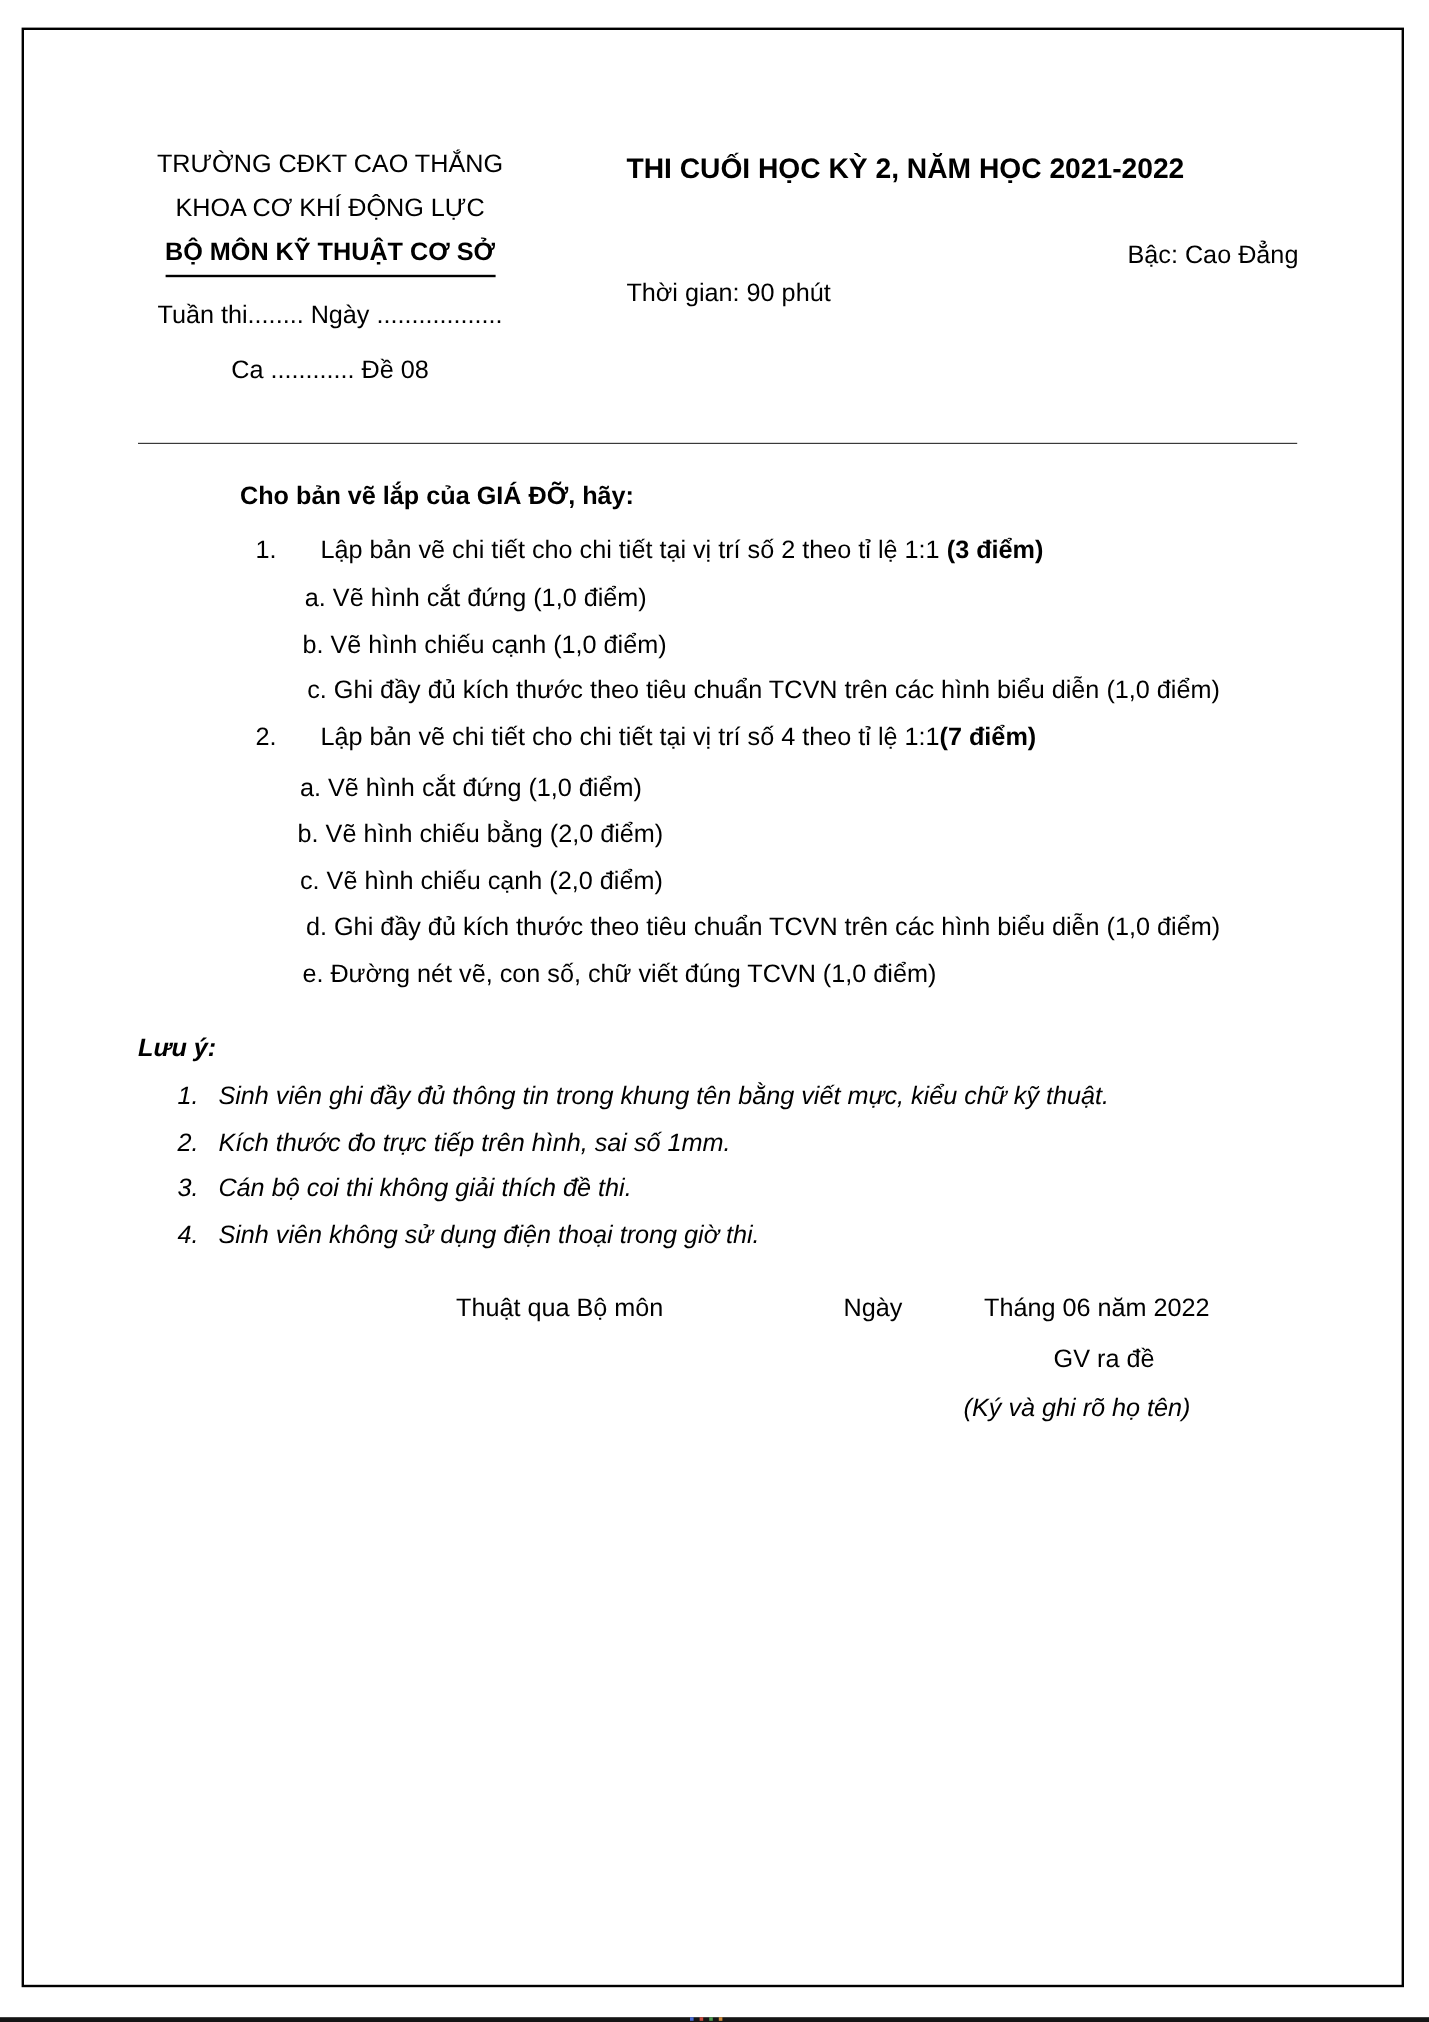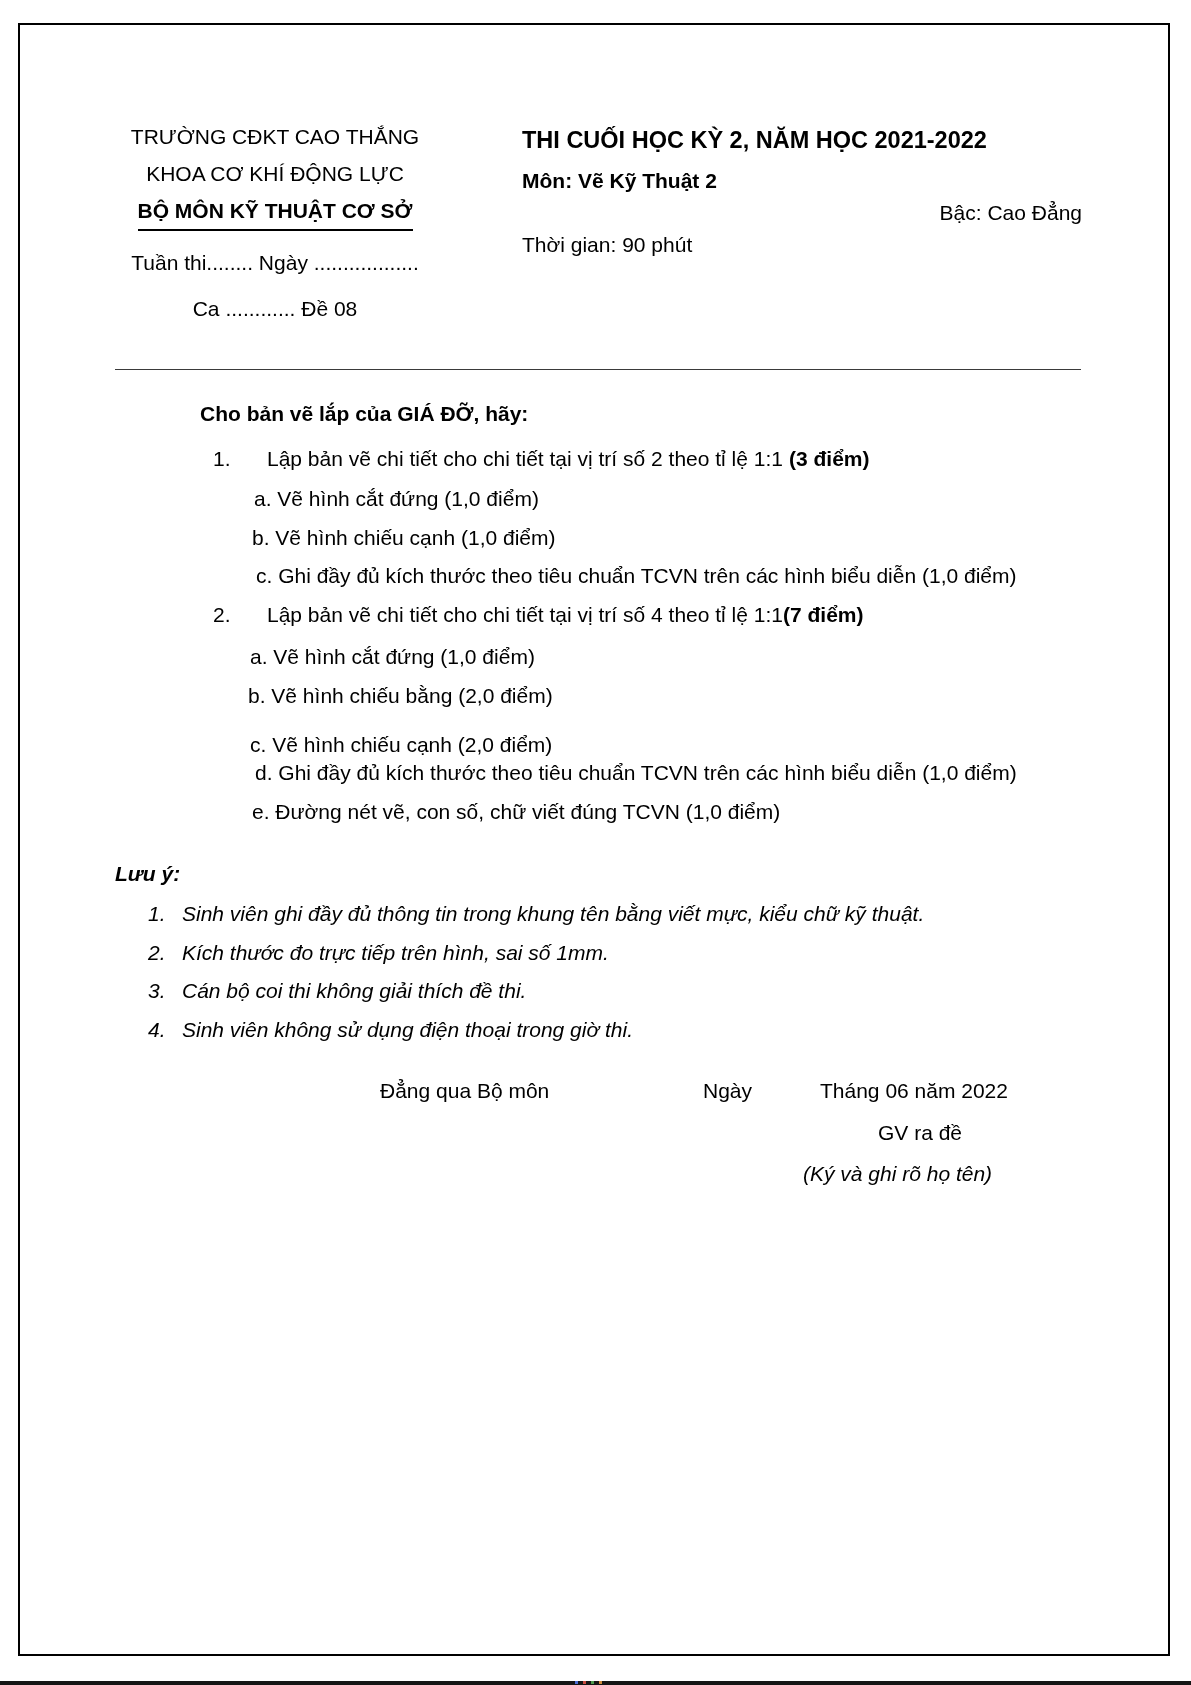--- a/index.html
+++ b/index.html
@@ -39,60 +39,59 @@
   <div class="abs center t21" style="left:0;top:37px;width:314px;">KHOA CƠ KHÍ ĐỘNG LỰC</div>
   <div class="abs center" style="left:0;top:74px;width:314px;">
     <span class="t21 bold underline-title">BỘ MÔN KỸ THUẬT CƠ SỞ</span>
   </div>
   <div class="abs center t21" style="left:-6px;top:126px;width:326px;">Tuần thi........ Ngày ..................</div>
   <div class="abs center t21" style="left:0;top:172px;width:314px;">Ca ............ Đề 08</div>
 </div>
 
 <div class="abs" style="left:522px;top:126px;width:560px;height:140px;">
   <div class="abs t23 bold" style="left:0;top:0;width:560px;">THI CUỐI HỌC KỲ 2, NĂM HỌC 2021-2022</div>
-  <div class="abs t21 bold" style="left:0;top:42px;width:560px;">Môn: Vẽ Kỹ Thuật 2</div>
   <div class="abs t21" style="left:0;top:74px;width:560px;text-align:right;">Bậc: Cao Đẳng</div>
   <div class="abs t21" style="left:0;top:106px;width:560px;">Thời gian: 90 phút</div>
 </div>
 
 <div class="abs divider"></div>
 
 <div class="abs t21 bold" style="left:200px;top:401px;">Cho bản vẽ lắp của GIÁ ĐỠ, hãy:</div>
 
 <div class="abs t21" style="left:213px;top:446px;width:900px;">
   <span class="task-num">1.</span><span>Lập bản vẽ chi tiết cho chi tiết tại vị trí số 2 theo tỉ lệ 1:1</span><span class="pts">(3 điểm)</span>
 </div>
 <div class="abs t21" style="left:254px;top:486px;width:880px;">a. Vẽ hình cắt đứng (1,0 điểm)</div>
 <div class="abs t21" style="left:252px;top:525px;width:880px;">b. Vẽ hình chiếu cạnh (1,0 điểm)</div>
 <div class="abs t21" style="left:256px;top:563px;width:880px;">c. Ghi đầy đủ kích thước theo tiêu chuẩn TCVN trên các hình biểu diễn (1,0 điểm)</div>
 
 <div class="abs t21" style="left:213px;top:602px;width:900px;">
   <span class="task-num">2.</span><span>Lập bản vẽ chi tiết cho chi tiết tại vị trí số 4 theo tỉ lệ 1:1</span><span class="pts" style="margin-left:0;">(7 điểm)</span>
 </div>
 <div class="abs t21" style="left:250px;top:644px;width:880px;">a. Vẽ hình cắt đứng (1,0 điểm)</div>
 <div class="abs t21" style="left:248px;top:683px;width:880px;">b. Vẽ hình chiếu bằng (2,0 điểm)</div>
-<div class="abs t21" style="left:250px;top:722px;width:880px;margin-top:10px;">c. Vẽ hình chiếu cạnh (2,0 điểm)</div>
+<div class="abs t21" style="left:250px;top:722px;width:880px;">c. Vẽ hình chiếu cạnh (2,0 điểm)</div>
 <div class="abs t21" style="left:255px;top:760px;width:880px;">d. Ghi đầy đủ kích thước theo tiêu chuẩn TCVN trên các hình biểu diễn (1,0 điểm)</div>
 <div class="abs t21" style="left:252px;top:799px;width:880px;">e. Đường nét vẽ, con số, chữ viết đúng TCVN (1,0 điểm)</div>
 
 <div class="abs t21 bold italic" style="left:115px;top:861px;">Lưu ý:</div>
 <div class="abs t21 italic" style="left:148px;top:901px;width:940px;">
   <span class="note-num">1.</span><span>Sinh viên ghi đầy đủ thông tin trong khung tên bằng viết mực, kiểu chữ kỹ thuật.</span>
 </div>
 <div class="abs t21 italic" style="left:148px;top:940px;width:940px;">
   <span class="note-num">2.</span><span>Kích thước đo trực tiếp trên hình, sai số 1mm.</span>
 </div>
 <div class="abs t21 italic" style="left:148px;top:978px;width:940px;">
   <span class="note-num">3.</span><span>Cán bộ coi thi không giải thích đề thi.</span>
 </div>
 <div class="abs t21 italic" style="left:148px;top:1017px;width:940px;">
   <span class="note-num">4.</span><span>Sinh viên không sử dụng điện thoại trong giờ thi.</span>
 </div>
 
-<div class="abs t21" style="left:380px;top:1078px;">Đẳng qua Bộ môn</div>
+<div class="abs t21" style="left:380px;top:1078px;">Thuật qua Bộ môn</div>
 <div class="abs t21" style="left:703px;top:1078px;">Ngày</div>
 <div class="abs t21" style="left:820px;top:1078px;">Tháng 06 năm 2022</div>
 <div class="abs t21" style="left:878px;top:1120px;">GV ra đề</div>
 <div class="abs t21 italic" style="left:803px;top:1161px;">(Ký và ghi rõ họ tên)</div>
 
 <div class="abs bottom-bar">
   <span class="speck" style="left:575px;background:#4a6cd4;"></span>
   <span class="speck" style="left:583px;background:#c94b3f;"></span>
   <span class="speck" style="left:591px;background:#4d9a4d;"></span>
   <span class="speck" style="left:599px;background:#cf8a3a;"></span>

